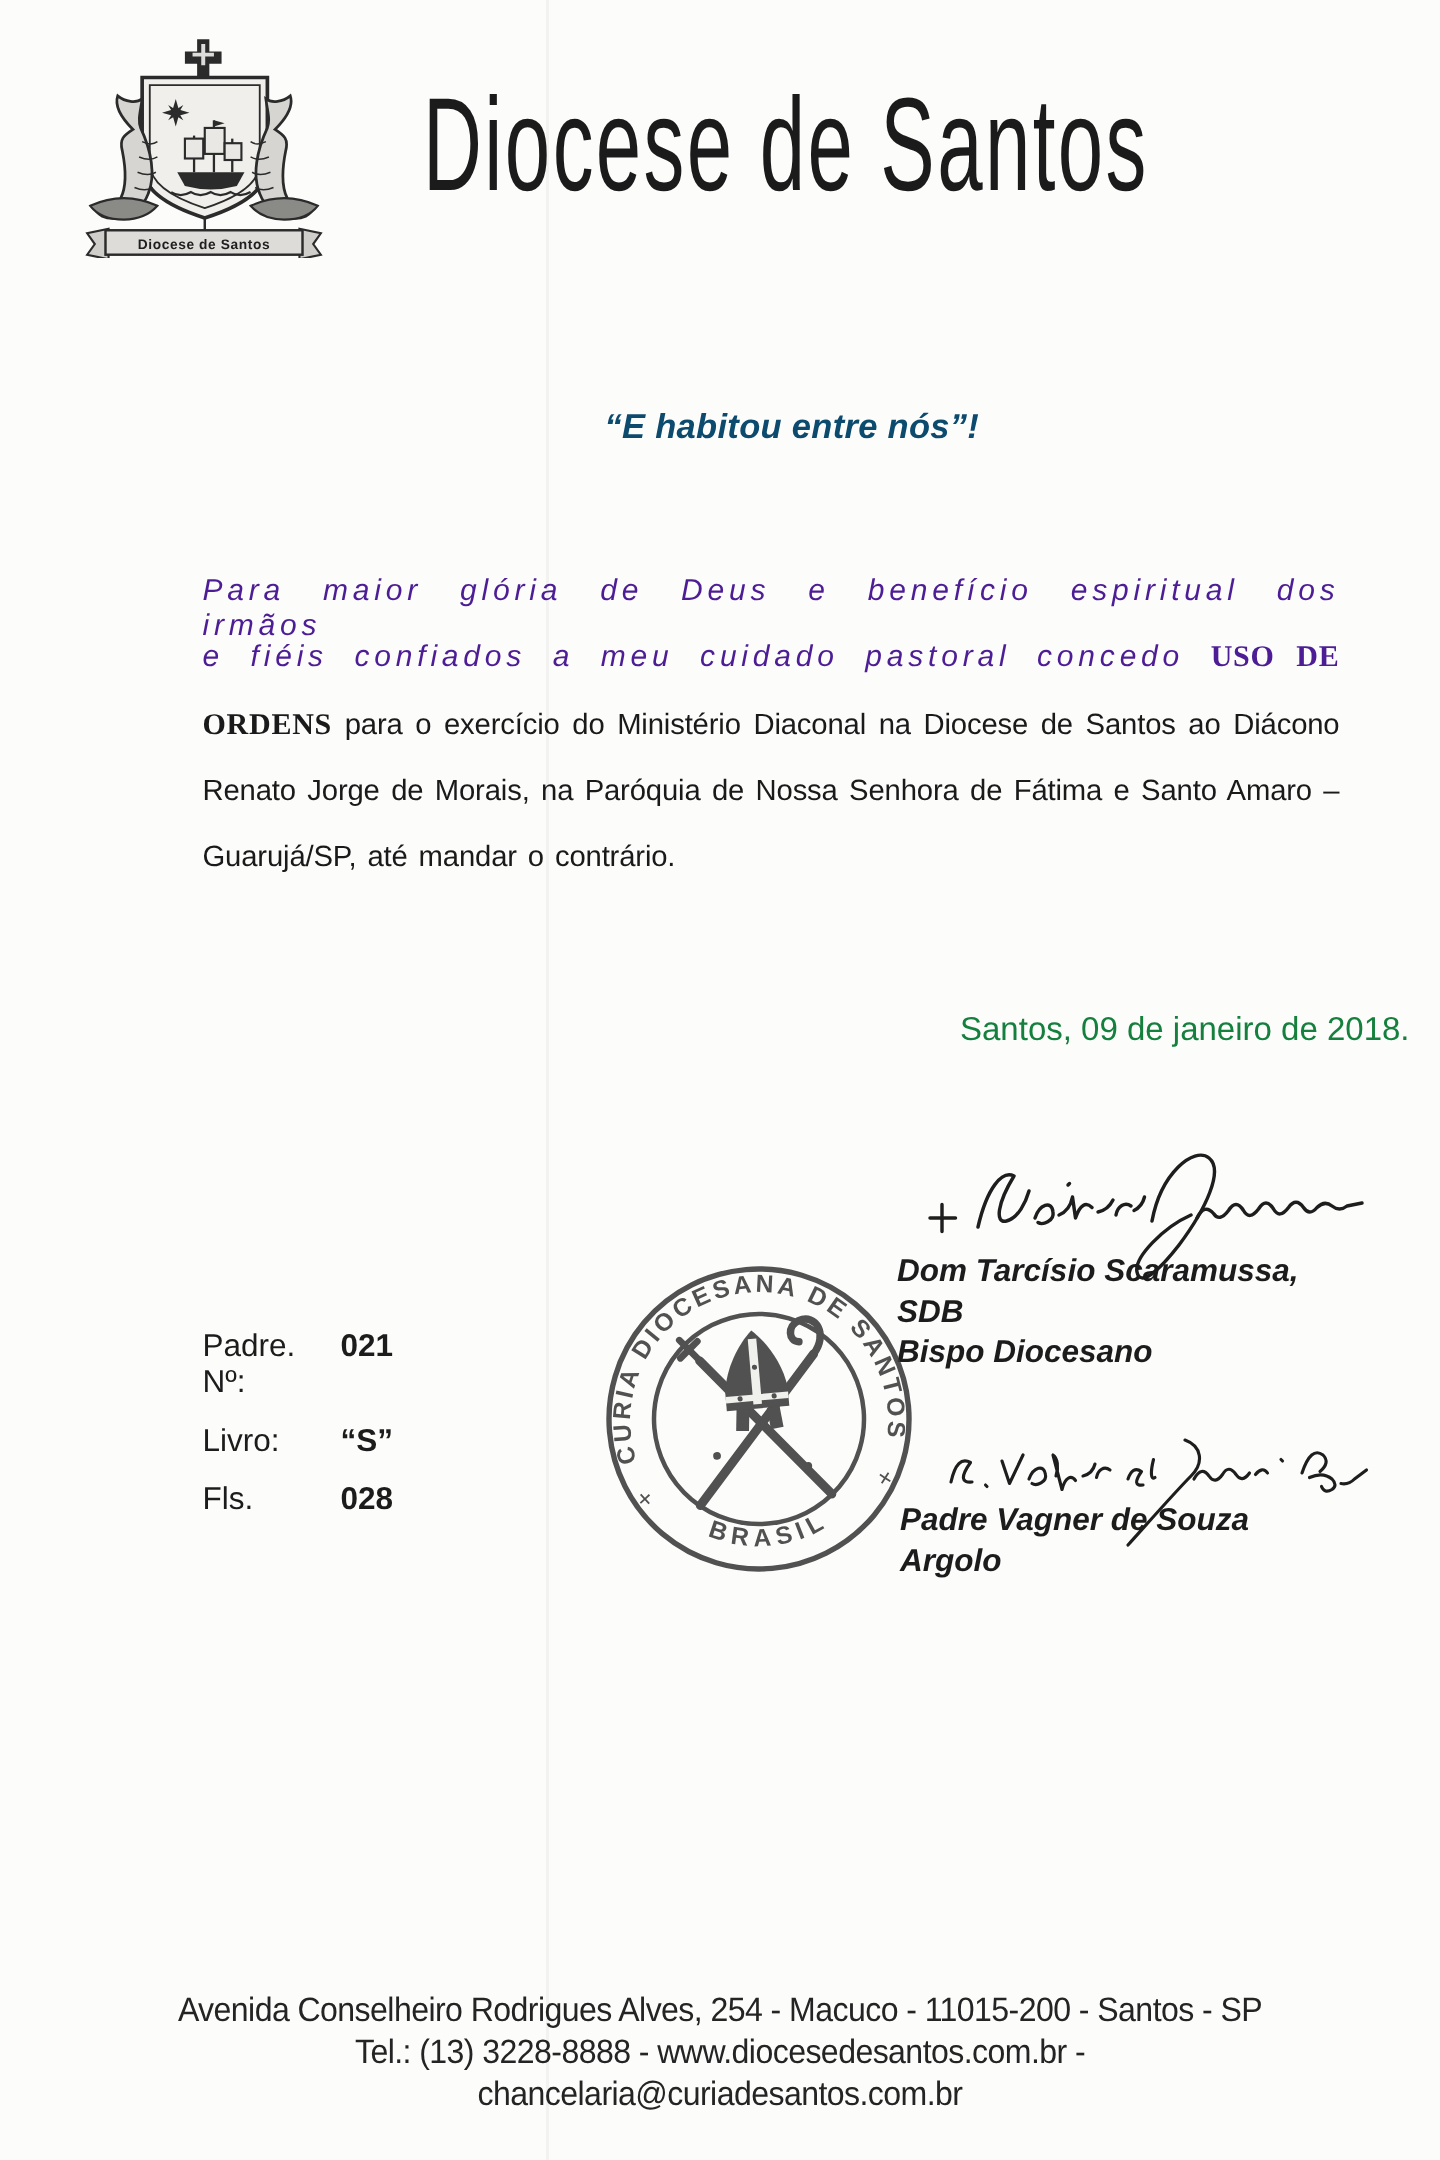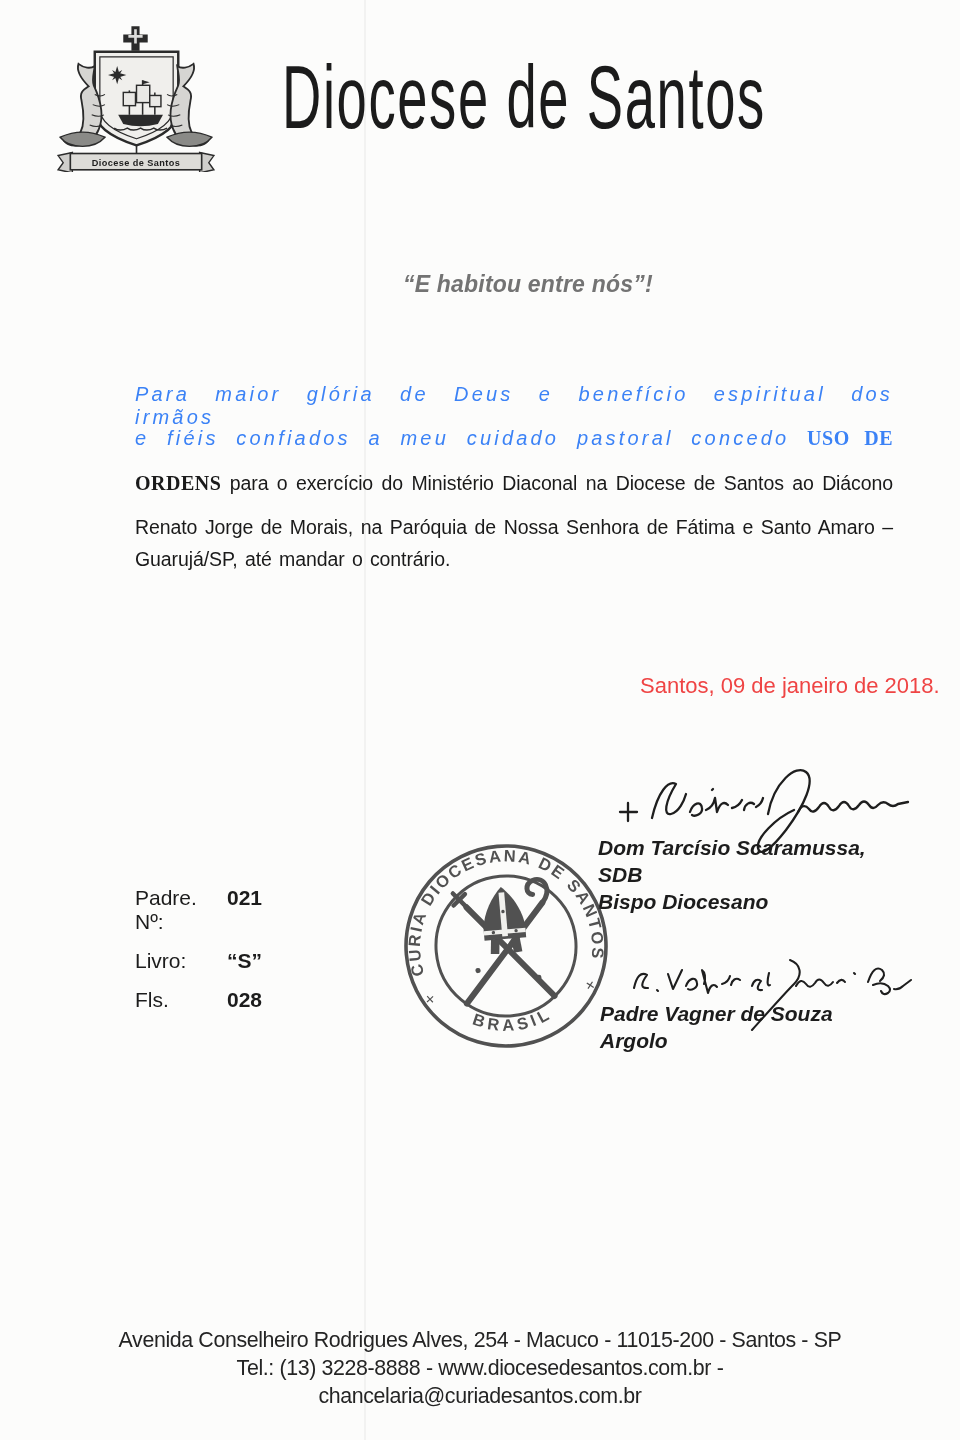--- a/index.html
+++ b/index.html
@@ -28,44 +28,44 @@
     left: 282px; top: 46px;
     font-size: 68px; font-weight: 400; letter-spacing: 2px;
     transform: scale(0.80, 1.30); transform-origin: left top;
     white-space: nowrap; color: #1b1b1b;
   }
 
   
   .quote {
     left: 403px; top: 271px;
     font-size: 23px; font-weight: 700; font-style: italic;
-    letter-spacing: 0.2px; color: #737373;
+    letter-spacing: 0.2px; color: #0c4a6e;
   }
 
   
   .bodyline { left: 135px; width: 758px; height: 32px; white-space: nowrap; }
   .just { text-align: justify; text-align-last: justify; white-space: normal; }
   .it {
     font-style: italic; font-size: 20px; letter-spacing: 3.2px;
-    word-spacing: 5px; color: #3b82f6;
+    word-spacing: 5px; color: #4c1d95;
   }
   .up { font-size: 19.5px; letter-spacing: -0.1px; word-spacing: 2px; color: #1a1a1a; }
   .bold-serif {
     font-family: "Liberation Serif", serif;
     font-style: normal; font-weight: 700;
     font-size: 20px; letter-spacing: 0.5px;
   }
   .l1 { top: 383px; }
   .l2 { top: 427px; }
   .l3 { top: 472px; }
   .l4 { top: 516px; }
-  .l5 { top: 548px; }
-
-  
-  .dateline { left: 640px; top: 673px; font-size: 22px; color: #ef4444; }
+  .l5 { top: 560px; }
+
+  
+  .dateline { left: 640px; top: 673px; font-size: 22px; color: #15803d; }
 
   
   .sig-svg { pointer-events: none; }
   .sig1 { left: 608px; top: 748px; width: 330px; height: 125px; }
   .sig2 { left: 620px; top: 942px; width: 315px; height: 100px; }
   .sigblock { width: 300px; text-align: left; font-weight: 700; font-style: italic; font-size: 21px; line-height: 27px; color: #1c1c1c; }
   .sigblock1 { left: 598px; top: 834px; }
   .sigblock2 { left: 600px; top: 1000px; }
 
   

